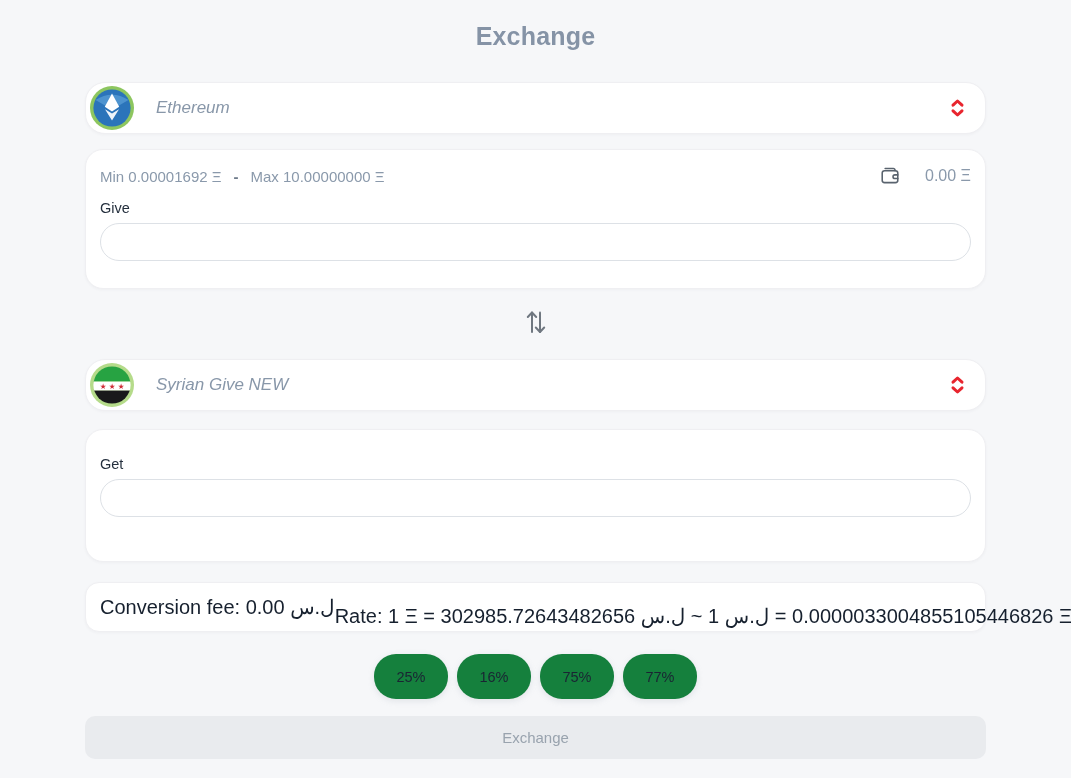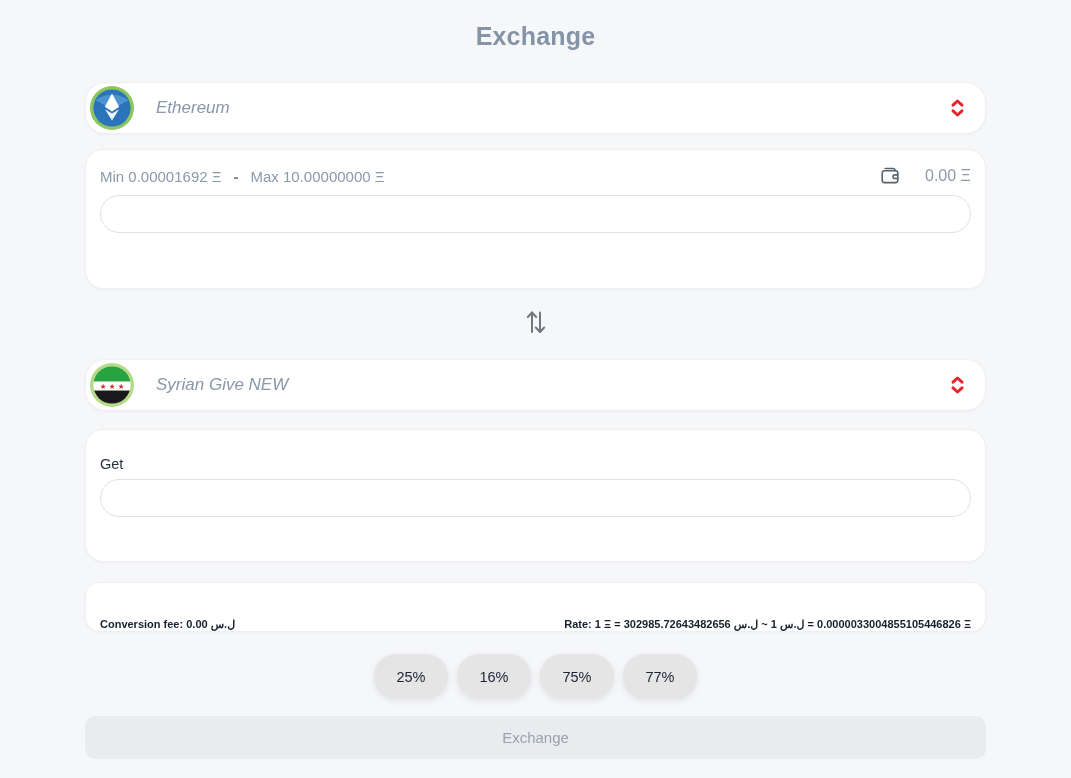--- a/index.html
+++ b/index.html
@@ -104,42 +104,42 @@
     align-items: center;
     justify-content: center;
   }
   .swap-icon { width: 36px; height: 36px; cursor: pointer; }
 
   .summary-card {
     margin-top: 20px;
     height: 50px;
     border-radius: 14px;
     display: flex;
-    align-items: flex-end;
+    align-items: center;
     padding: 0 14px;
-    font-size: 11px;
-    font-weight: 700;
+    font-size: 20px;
+    font-weight: 400;
     color: #16202e;
   }
   .summary-card .fee { white-space: nowrap; }
   .summary-card .rate { margin-left: auto; white-space: nowrap; margin-top: 18px; }
   bdi.ar { unicode-bidi: isolate; }
 
   .percent-row {
     margin-top: 22px;
     display: flex;
     justify-content: center;
     gap: 9px;
   }
   .percent-btn {
     width: 74px;
     height: 45px;
     border: none;
     border-radius: 22px;
-    background: #e5e5e5;
+    background: #15803d;
     box-shadow: 0 2px 6px rgba(150,160,175,0.22);
     font-size: 14.5px;
     color: #1a2433;
     font-family: "Liberation Sans", sans-serif;
     cursor: pointer;
   }
 
   .exchange-btn {
     display: block;
     width: 100%;
@@ -192,20 +192,21 @@
         <span class="wallet-icon">
           <svg width="22" height="22" viewBox="0 0 24 24" fill="none" stroke="#59636e" stroke-width="1.7" stroke-linecap="round" stroke-linejoin="round">
             <rect x="3.5" y="6.2" width="17" height="13" rx="2.6"></rect>
             <path d="M17.5 6.2 v-0.6 a1.8 1.8 0 0 0 -1.8 -1.8 h-9"></path>
             <path d="M20.5 10.8 h-3.2 a2 2 0 0 0 0 4 h3.2"></path>
           </svg>
         </span>
         <span>0.00 Ξ</span>
       </span>
     </div>
+    <div class="field-label">Give</div>
     <input class="amount-input" type="text" value="" style="">
   </div>
 
   <div class="swap-row">
     <span class="swap-icon">
       <svg width="36" height="36" viewBox="0 0 36 36" fill="none" stroke="#6f7780" stroke-width="2" stroke-linecap="round" stroke-linejoin="round">
         <path d="M14 28 V8.5"></path>
         <path d="M9.8 13 L14 8.5 L18.2 13"></path>
         <path d="M22 8.5 V28"></path>
         <path d="M17.8 23.5 L22 28 L26.2 23.5"></path>

